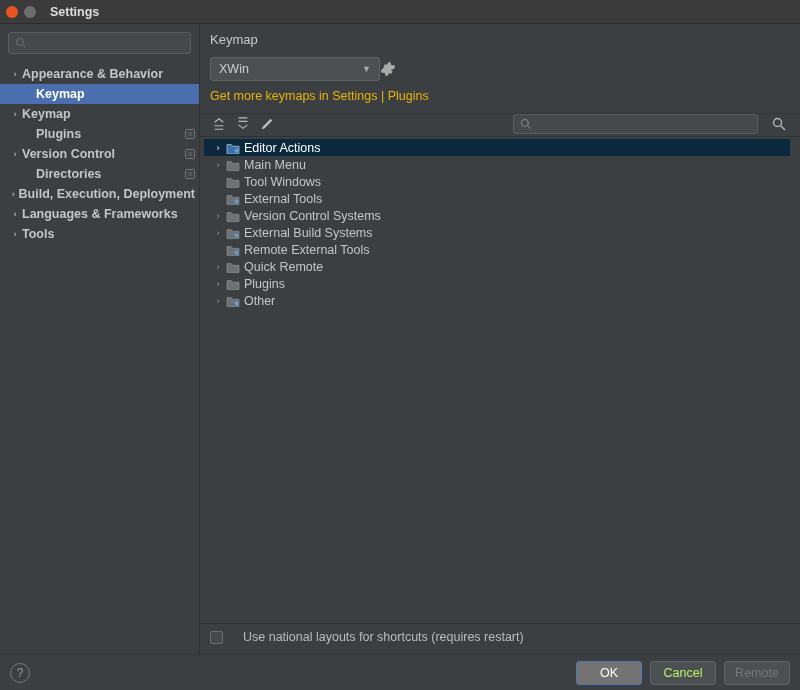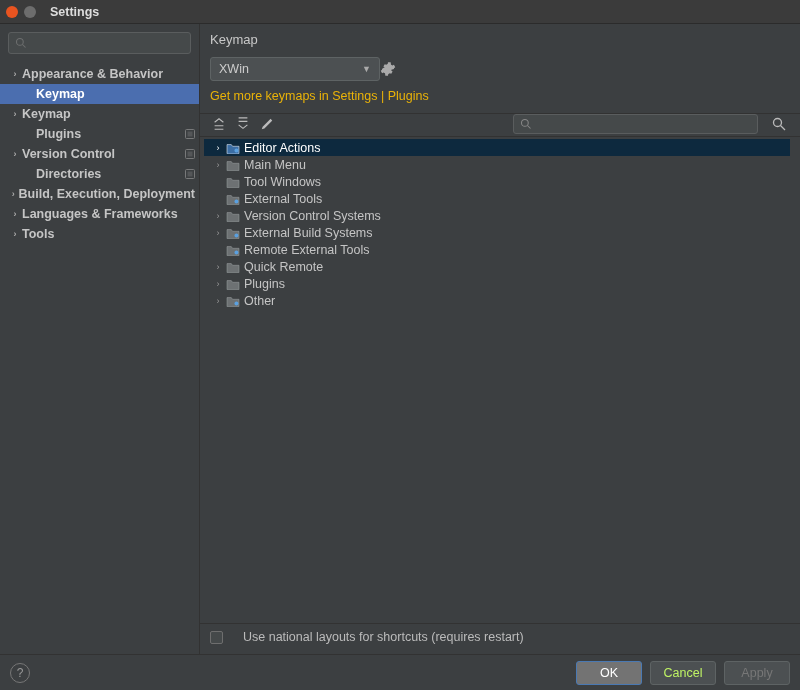--- a/index.html
+++ b/index.html
@@ -298,15 +298,15 @@
         <span>Use national layouts for shortcuts (requires restart)</span>
       </div>
     </div>
   </div>
 
   <div class="footer">
     <div class="help">?</div>
     <div class="spacer"></div>
     <div class="btn primary">OK</div>
     <div class="btn">Cancel</div>
-    <div class="btn disabled">Apply</div>
+    <div class="btn disabled">Remote</div>
   </div>
 </div>
 
 </body></html>

